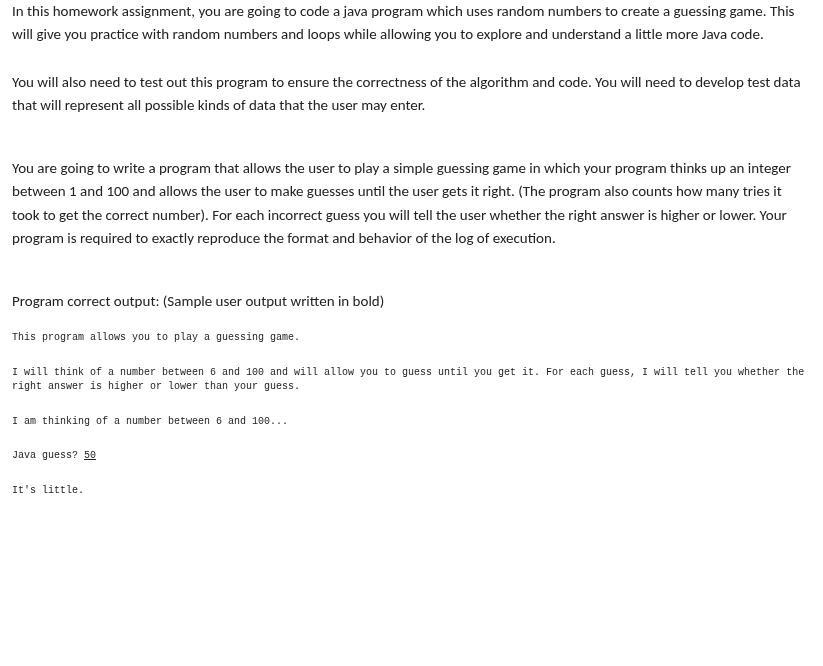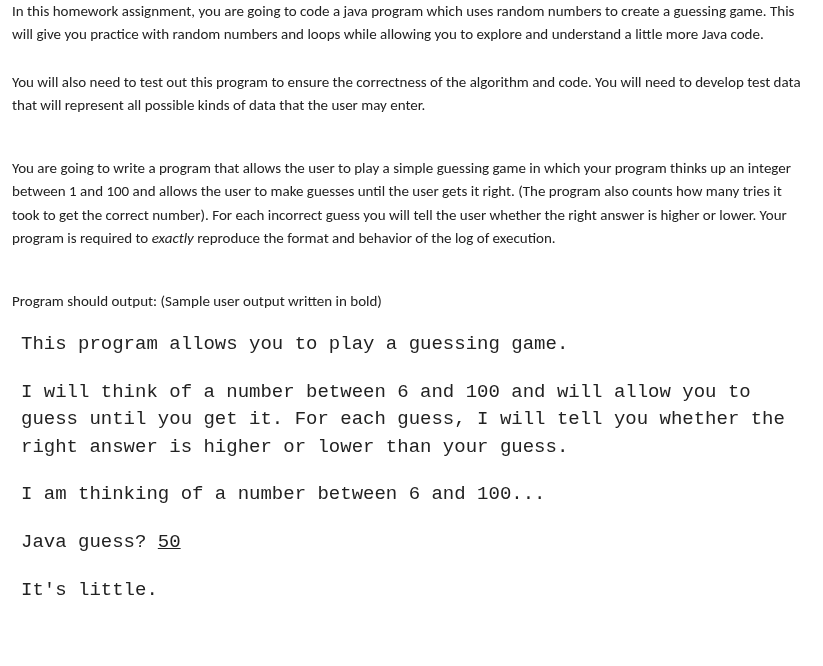--- a/index.html
+++ b/index.html
@@ -18,49 +18,47 @@
       padding: 0 12px;
     }
     .para {
       margin-bottom: 18px;
     }
     .gap-large {
       margin-bottom: 40px;
       margin-top: 24px;
     }
     .italic {
-      font-style: italic;
       text-align: right;
     }
     .mono {
       font-family: "Courier New", Courier, monospace;
-      font-size: 19px;
+      font-size: 10px;
       line-height: 1.45;
       color: #222222;
-      margin-left: 9px;
     }
     .mono-block {
       margin-bottom: 20px;
     }
     .bold-underline {
       font-weight: normal;
       text-decoration: underline;
     }
   </style>
 </head>
 <body>
 
 <p class="para">In this homework assignment, you are going to code a java program which uses random numbers to create a guessing game. This will give you practice with random numbers and loops while allowing you to explore and understand a little more Java code.</p>
 <p class="para gap-large">You will also need to test out this program to ensure the correctness of the algorithm and code. You will need to develop test data that will represent all possible kinds of data that the user may enter.</p>
 
 <p class="para gap-large">
   <span>You are going to write a program that allows the user to play a simple guessing game in which your program thinks up an integer between 1 and 100 and allows the user to make guesses until the user gets it right.  (The program also counts how many tries it took to get the correct number).  For each incorrect guess you will tell the user whether the right answer is higher or lower.  Your program is required to </span><span class="italic">exactly</span><span> reproduce the format and behavior of the log of execution.</span>
 </p>
 
-<p class="para">Program should output: (Sample user output written in bold)</p>
+<p class="para">Program correct output: (Sample user output written in bold)</p>
 
 <div class="mono mono-block">This program allows you to play a guessing game.</div>
 
 <div class="mono mono-block">I will think of a number between 6 and 100 and will allow you to guess until you get it.  For each guess, I will tell you whether the right answer is higher or lower than your guess.</div>
 
 <div class="mono mono-block">I am thinking of a number between 6 and 100...</div>
 
 <div class="mono mono-block">
   <span>Java guess? </span><span class="bold-underline">50</span>
 </div>

